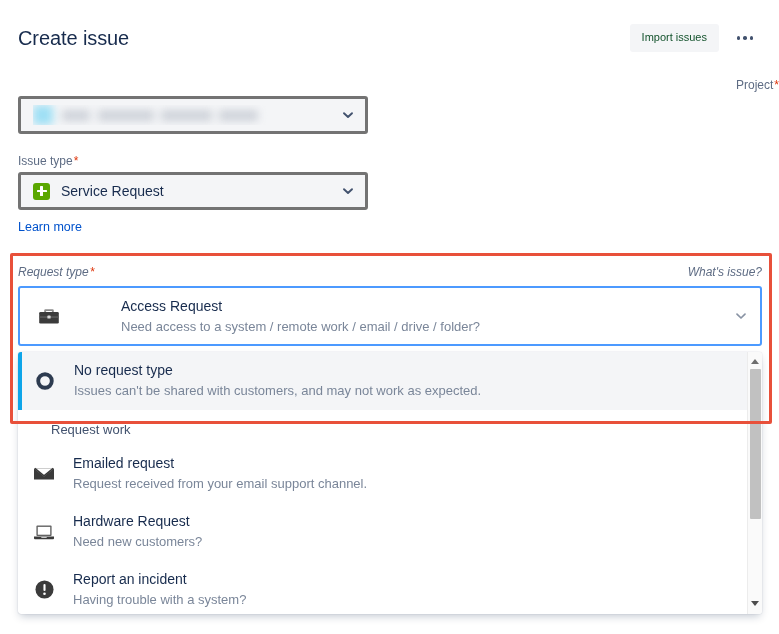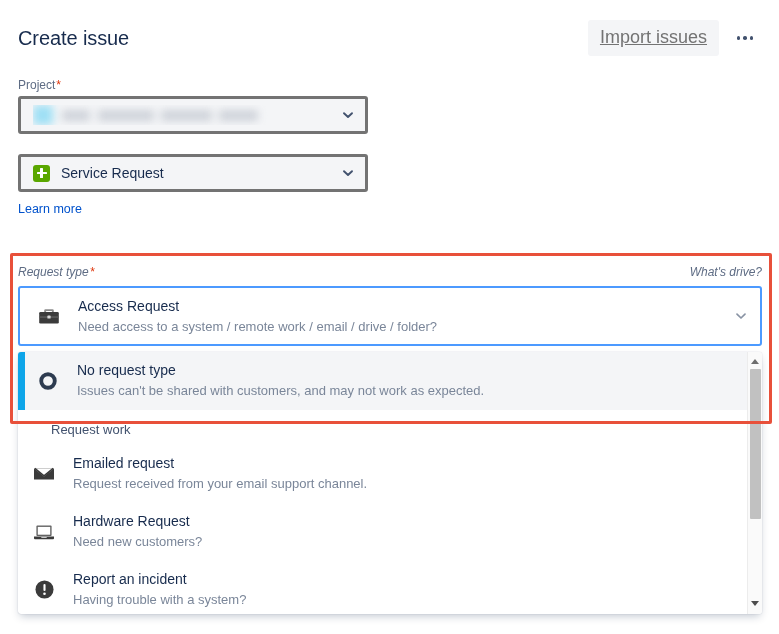--- a/index.html
+++ b/index.html
@@ -29,26 +29,25 @@
     font-weight: 400;
     color: #172b4d;
     letter-spacing: -0.1px;
     flex: 1;
   }
   .import-btn {
     background: #f4f5f7;
     border: none;
     border-radius: 3px;
     font-family: "Liberation Sans", sans-serif;
-    font-size: 18px;
-    color: #737373;
+    font-size: 11px;
+    color: #14532d;
     padding: 7px 12px;
     cursor: pointer;
     line-height: 1.2;
-    text-decoration: underline;
   }
   .more-btn {
     margin-left: 12px;
     width: 28px;
     height: 28px;
     display: flex;
     align-items: center;
     justify-content: center;
     cursor: pointer;
     background: transparent;
@@ -206,20 +205,21 @@
     width: 744px;
     height: 60px;
     background: #ffffff;
     border: 2px solid #4c9aff;
     border-radius: 3px;
     display: flex;
     align-items: center;
     padding: 0 12px 0 14px;
     cursor: pointer;
     z-index: 20;
+    gap: 43px;
   }
   .rt-icon {
     width: 30px;
     flex: none;
     display: flex;
     align-items: center;
     justify-content: center;
   }
   .rt-text {
     flex: 1;
@@ -255,21 +255,21 @@
 
   .dd-option {
     display: flex;
     align-items: center;
     padding: 9px 12px 10px 11px;
     cursor: pointer;
     position: relative;
   }
   .dd-option.selected {
     background: #f4f5f7;
-    border-left: 7px solid #0ea5e9;
+    border-left: 4px solid #0ea5e9;
     padding-left: 8px;
   }
   .dd-icon {
     width: 30px;
     flex: none;
     display: flex;
     align-items: center;
     justify-content: center;
   }
   .dd-text { padding-left: 14px; flex: 1; min-width: 0; }
@@ -344,61 +344,64 @@
   <button class="import-btn">Import issues</button>
   <button class="more-btn">
     <span class="dot"></span>
     <span class="dot"></span>
     <span class="dot"></span>
   </button>
 </div>
 
 <div class="form-area">
 
-  <div class="field" style="margin-top:18px;">
+  <div class="field" style="margin-top:18px;text-align:right;">
     <label class="field-label">
       <span>Project</span><span class="req-star">*</span>
     </label>
     <div class="select-box">
       <div class="select-value">
         <span class="blur-value">
           <span class="blur-avatar"></span>
           <span class="blur-text"></span>
         </span>
       </div>
       <span class="chevron">
         <svg viewBox="0 0 14 14" width="14" height="14" aria-hidden="true">
           <path d="M3 5.2 L7 9 L11 5.2" fill="none" stroke="#42526e" stroke-width="1.9" stroke-linecap="round" stroke-linejoin="round"></path>
         </svg>
       </span>
     </div>
   </div>
 
   <div class="field" style="margin-top:20px;">
+    <label class="field-label">
+      <span>Issue type</span><span class="req-star">*</span>
+    </label>
     <div class="select-box">
       <div class="select-value">
         <span class="issuetype-icon"></span>
         <span>Service Request</span>
       </div>
       <span class="chevron">
         <svg viewBox="0 0 14 14" width="14" height="14" aria-hidden="true">
           <path d="M3 5.2 L7 9 L11 5.2" fill="none" stroke="#42526e" stroke-width="1.9" stroke-linecap="round" stroke-linejoin="round"></path>
         </svg>
       </span>
     </div>
     <a class="learn-more" style="margin-top:10px;">Learn more</a>
   </div>
 
 </div>
 
 <div class="rt-header">
   <label class="field-label" style="margin:0;">
     <span>Request type</span><span class="req-star">*</span>
   </label>
-  <a class="whats-this">What's drive?</a>
+  <a class="whats-this">What's issue?</a>
 </div>
 
 <div class="rt-control">
   <span class="rt-icon">
     <svg viewBox="0 0 26 26" width="26" height="26" aria-hidden="true">
       <path d="M9.6 6.2 h6.8 a1.4 1.4 0 0 1 1.4 1.4 V9 h-1.9 V7.9 h-5.8 V9 H8.2 V7.6 A1.4 1.4 0 0 1 9.6 6.2 Z" fill="#8c8c8c"></path>
       <rect x="3.2" y="9" width="19.6" height="11.6" rx="1.3" fill="#3b3b3b"></rect>
       <rect x="3.2" y="13.3" width="19.6" height="1.5" fill="#5c5c5c"></rect>
       <rect x="11.4" y="12.6" width="3.2" height="2.9" rx="0.6" fill="#d8d8d8"></rect>
     </svg>

